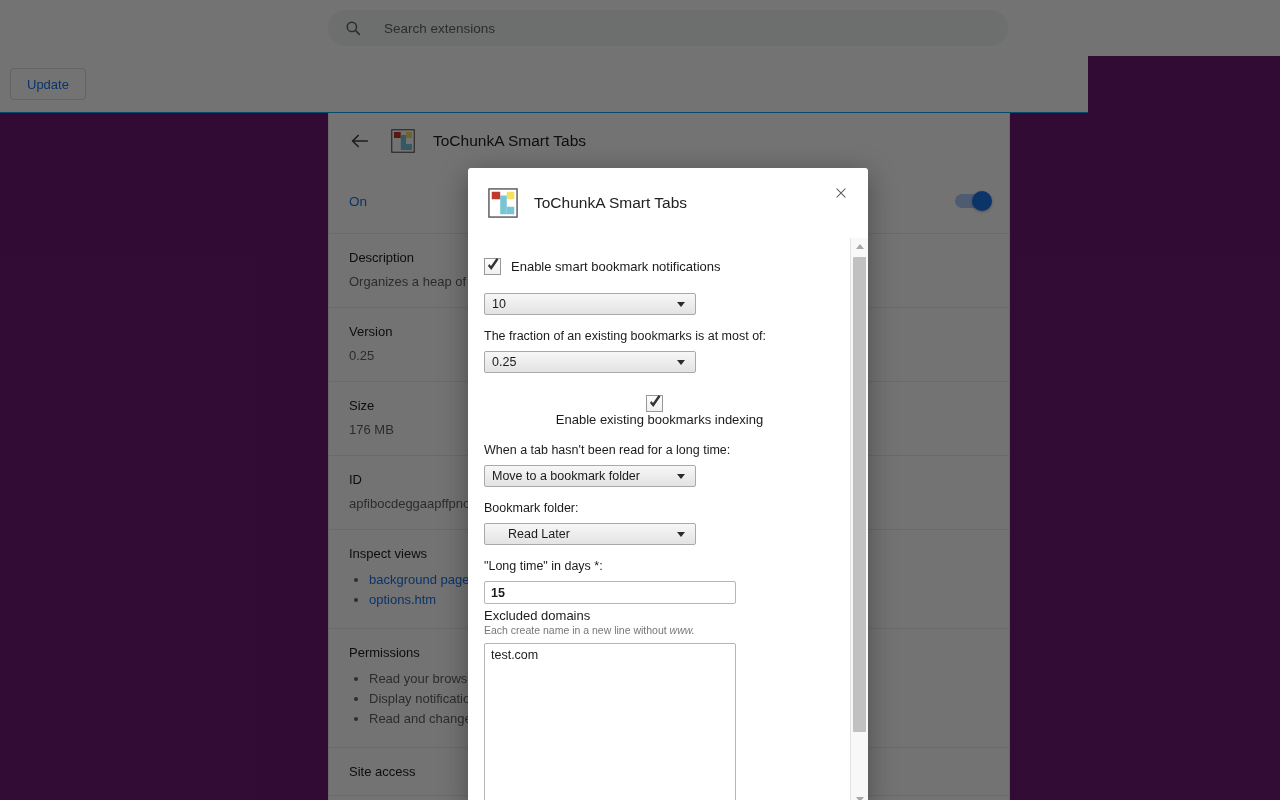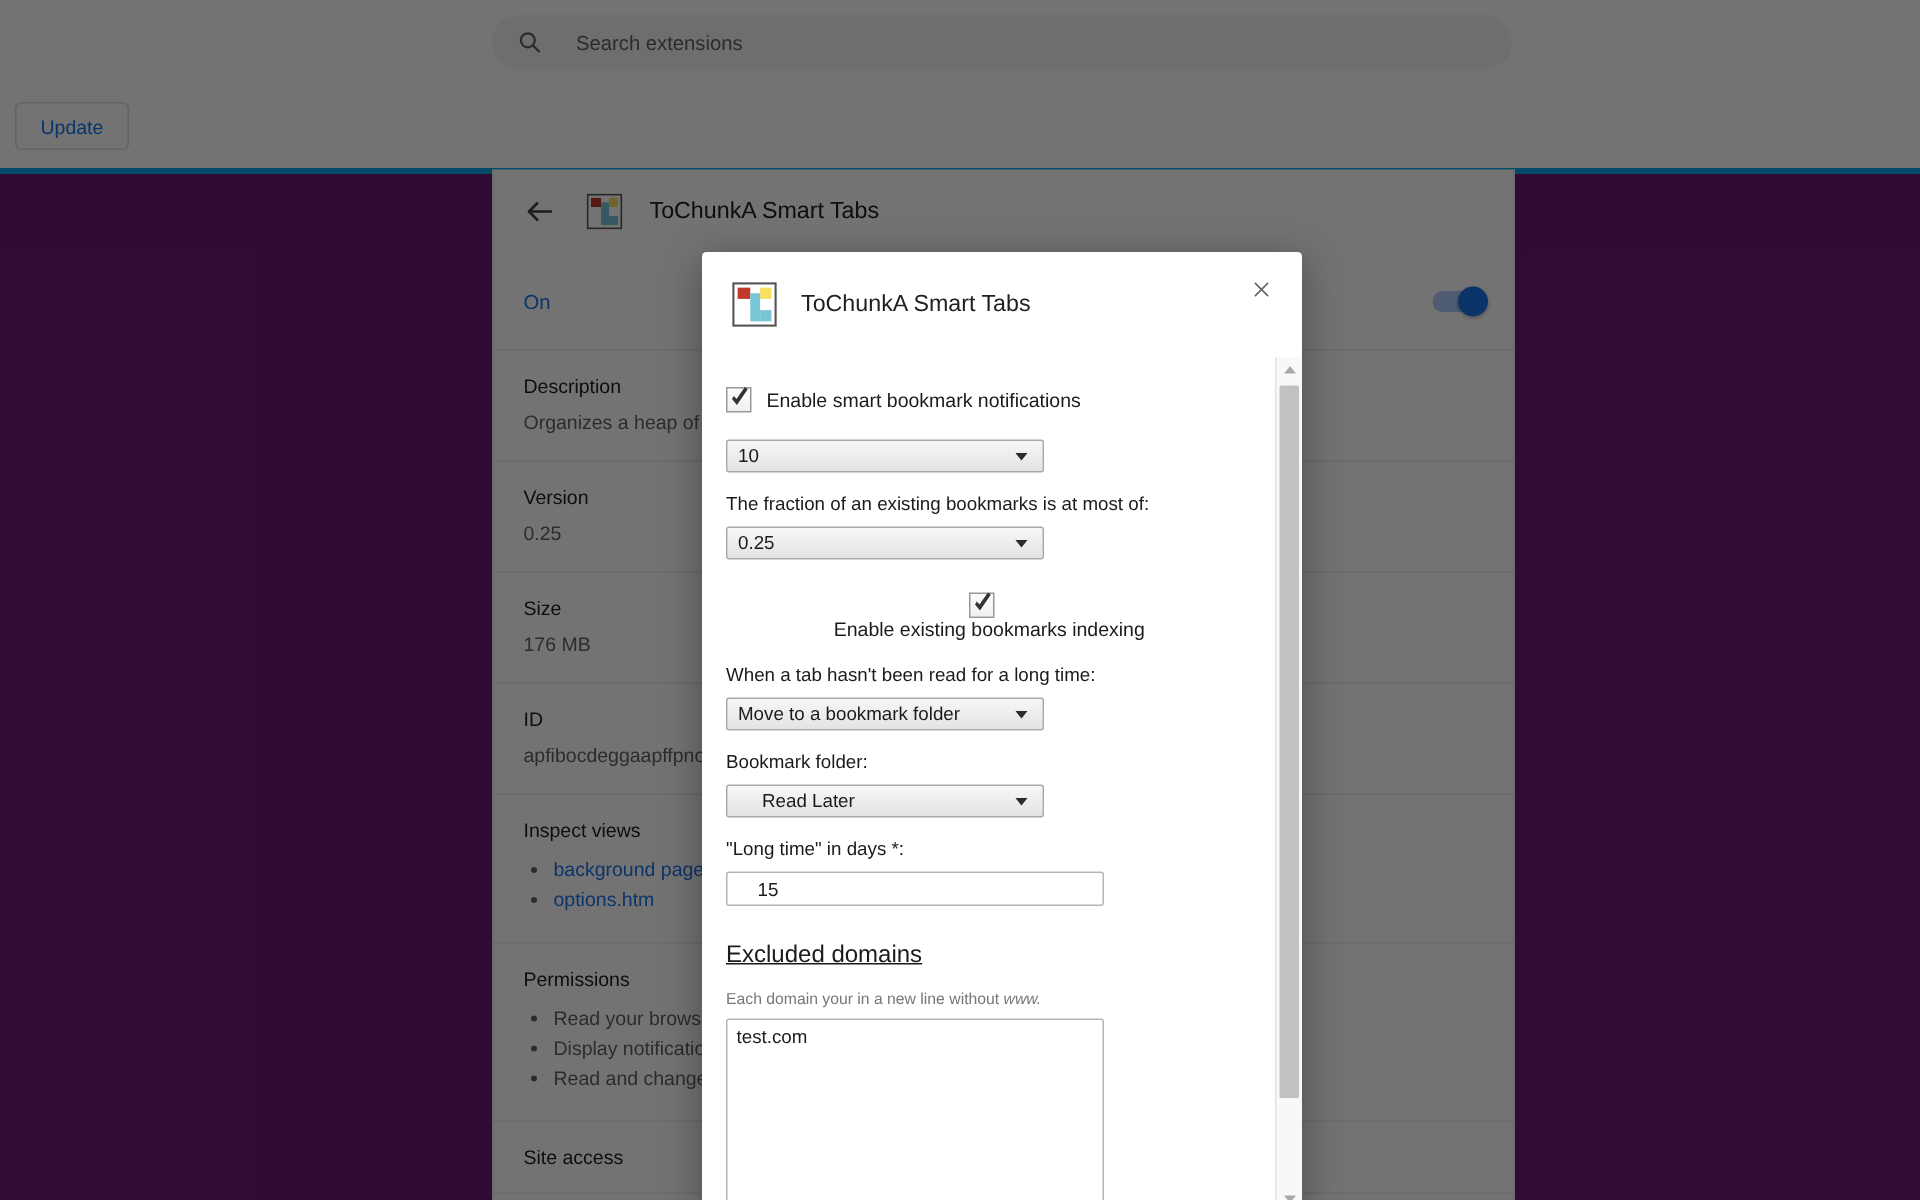--- a/index.html
+++ b/index.html
@@ -58,23 +58,23 @@
     font-size: 13.5px;
     color: #3c4043;
     width: 560px;
     padding: 0;
   }
   .search-input::placeholder { color: #5f6368; }
 
   .toolbar-row2 {
     position: absolute;
     left: 0; top: 56px;
-    width: 1280px; height: 56px;
-    background: #ffffff;
-    border-bottom: 4px solid #0ea5e9;
+    width: 1088px; height: 56px;
+    background: #ffffff;
+    border-bottom: 1px solid #0ea5e9;
   }
   .update-btn {
     position: absolute;
     left: 10px; top: 12px;
     height: 32px;
     padding: 0 16px;
     background: #ffffff;
     border: 1px solid #dadce0;
     border-radius: 4px;
     color: #1a73e8;
@@ -317,33 +317,33 @@
     margin-right: 4px;
   }
 
   .txtin {
     width: 252px;
     height: 23px;
     box-sizing: border-box;
     border: 1px solid #b5b5b5;
     background: #ffffff;
     border-radius: 2px;
-    padding: 0 20px;
+    padding: 0 6px;
     font-family: "Liberation Sans", sans-serif;
     font-size: 12.5px;
     color: #1b1b1b;
-    margin-bottom: 24px;
+    margin-bottom: 4px;
     outline: none;
+    font-weight: bold;
   }
 
   .excl-title {
-    font-size: 16px;
+    font-size: 13px;
     color: #1b1b1b;
-    margin-bottom: 14px;
-    text-decoration: underline;
+    margin-bottom: 1px;
   }
   .excl-sub {
     font-size: 10.5px;
     color: #777;
     margin-bottom: 7px;
   }
   .excl-sub i { font-style: italic; }
 
   .tarea {
     width: 252px;
@@ -567,21 +567,21 @@
         <div class="sel">
           <span class="txt indent">Read Later</span>
           <span class="caret"></span>
         </div>
 
         <div class="fld-label">"Long time" in days *:</div>
         <input class="txtin" type="text" value="15" style="">
 
         <div class="excl-title">Excluded domains</div>
         <div class="excl-sub">
-          <span>Each domain your in a new line without </span><i>www.</i>
+          <span>Each create name in a new line without </span><i>www.</i>
         </div>
         <textarea class="tarea" style="">test.com</textarea>
 
       </div>
     </div>
 
     <div class="sbar">
       <div class="arrow up">
           <span class="tri-up"></span>
         </div>

